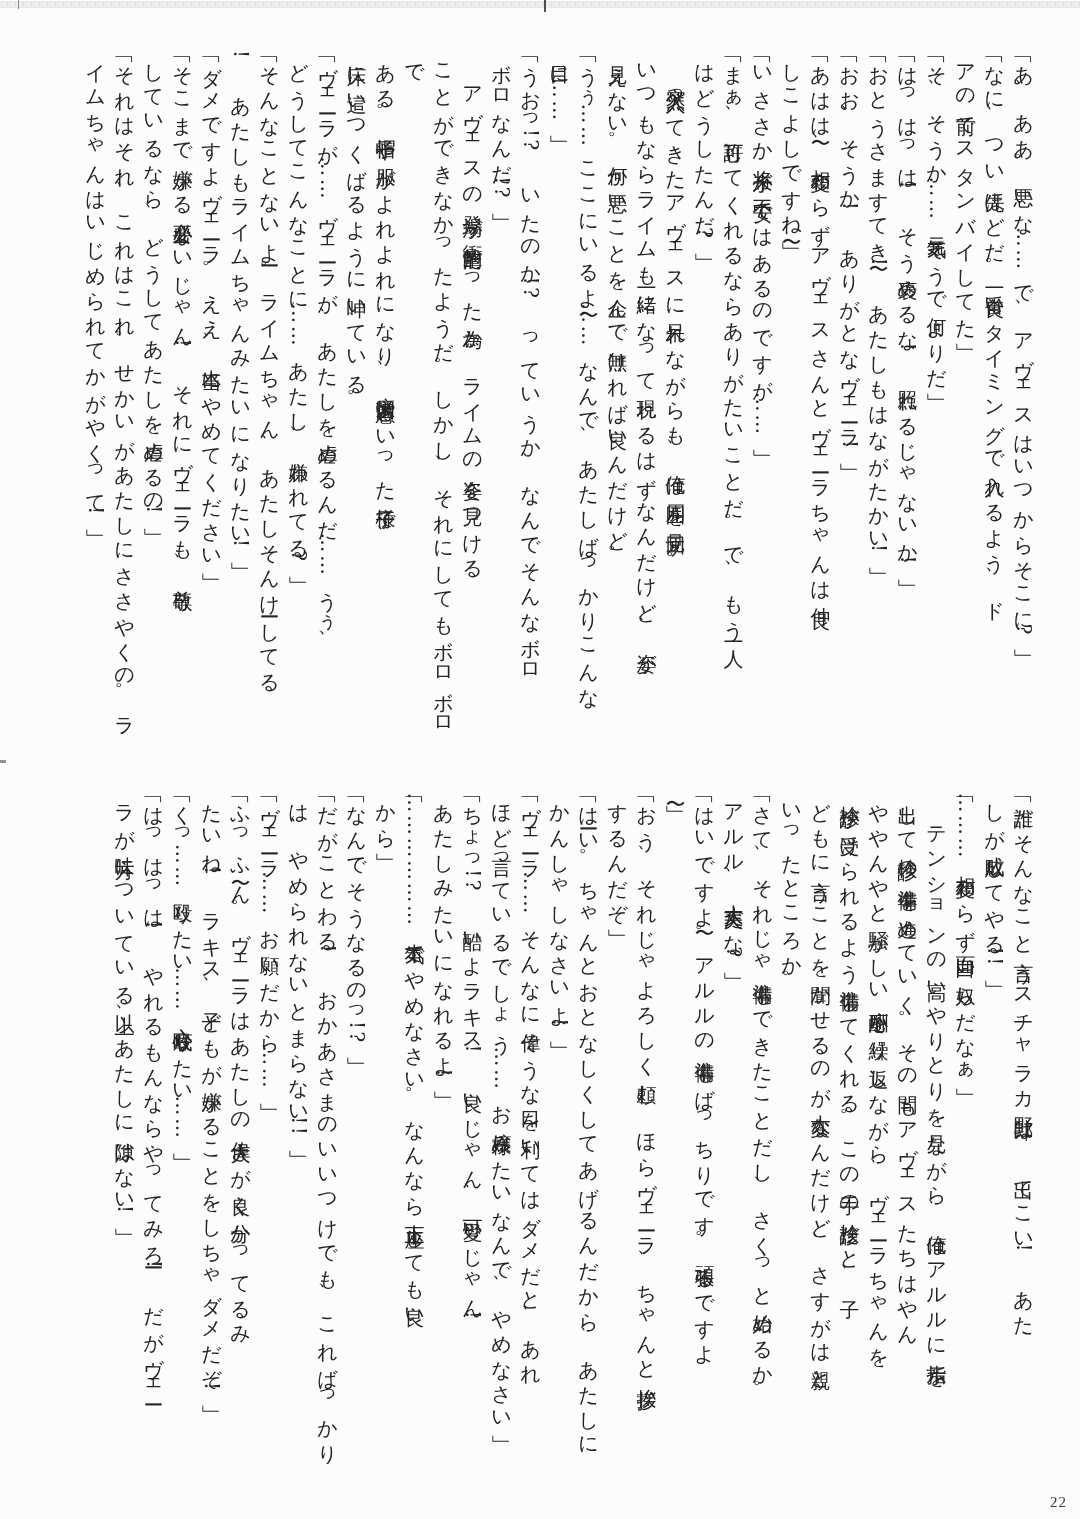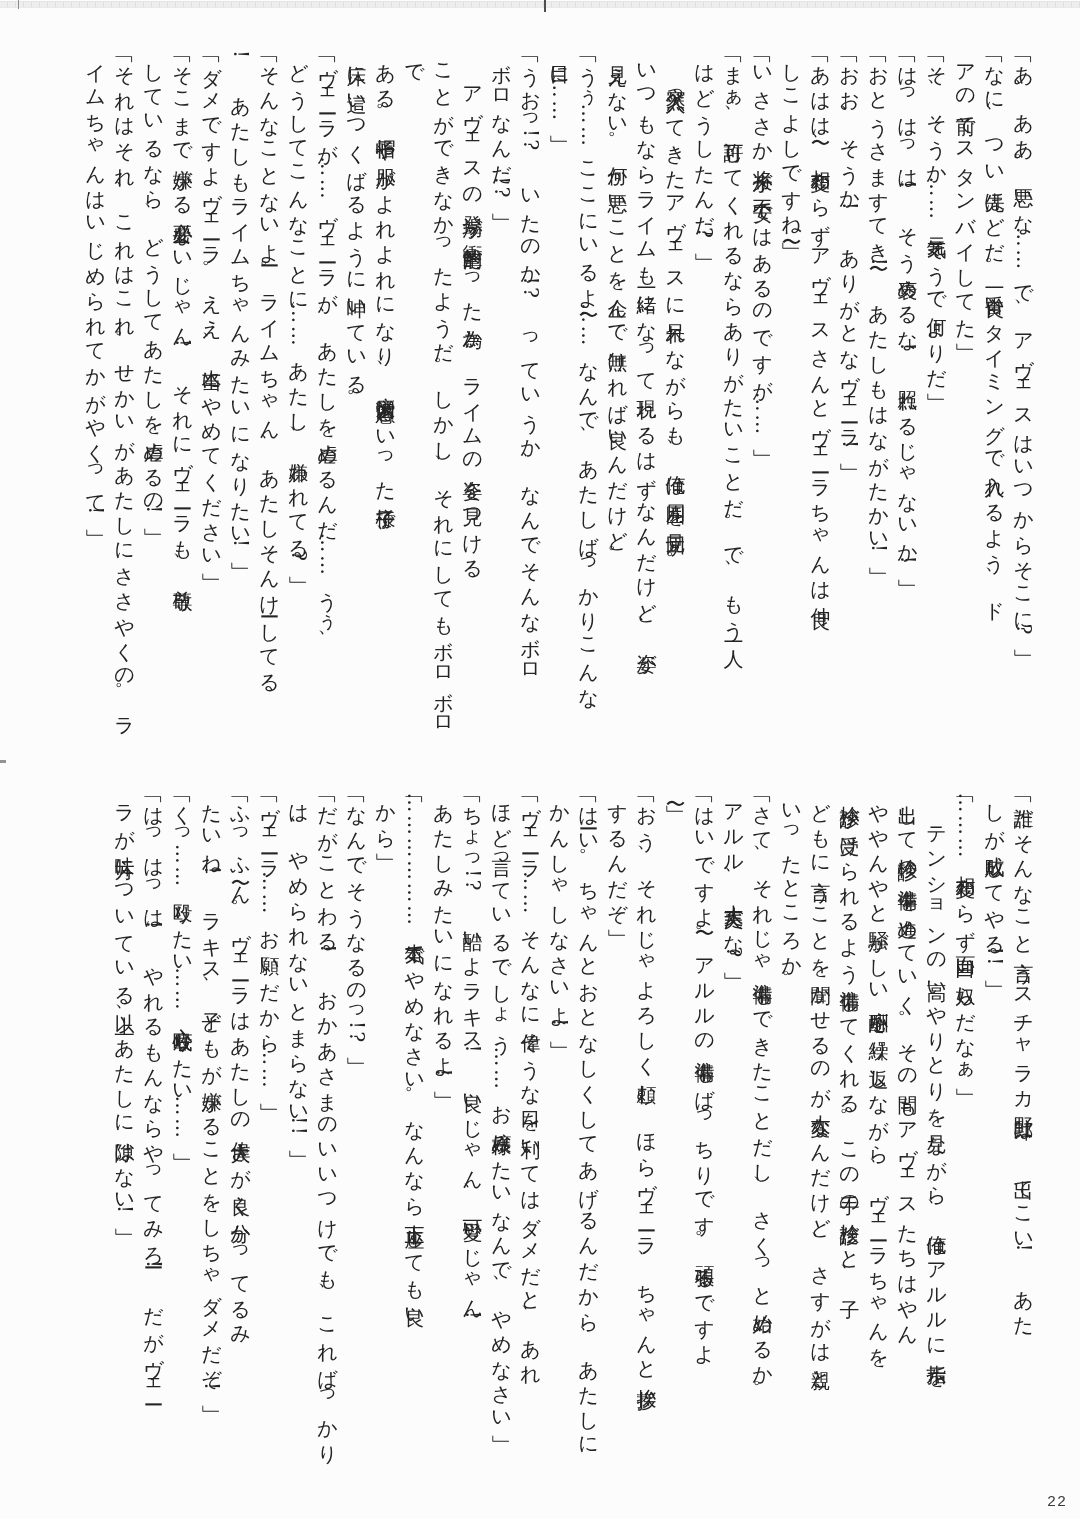--- a/index.html
+++ b/index.html
@@ -60,21 +60,21 @@
   }
   .vblock.top    { top: 50px;  height: 700px; }
   .vblock.bottom { top: 790px; height: 722px; }
   .tcol {  }
   .page-number {
     position: absolute;
     right: 13px; bottom: 8px;
     font-size: 15px;
     letter-spacing: 1px;
     color: var(--pageno, #3a3a3a);
-    font-family: Liberation Mono, monospace;
+    font-family: Liberation Serif, serif;
   }
 </style>
 </head>
 <body>
 
 <div class="page">
 
   <div class="edge-strip"></div>
   <div class="tick-center"></div>
   <div class="tick-left"></div>

